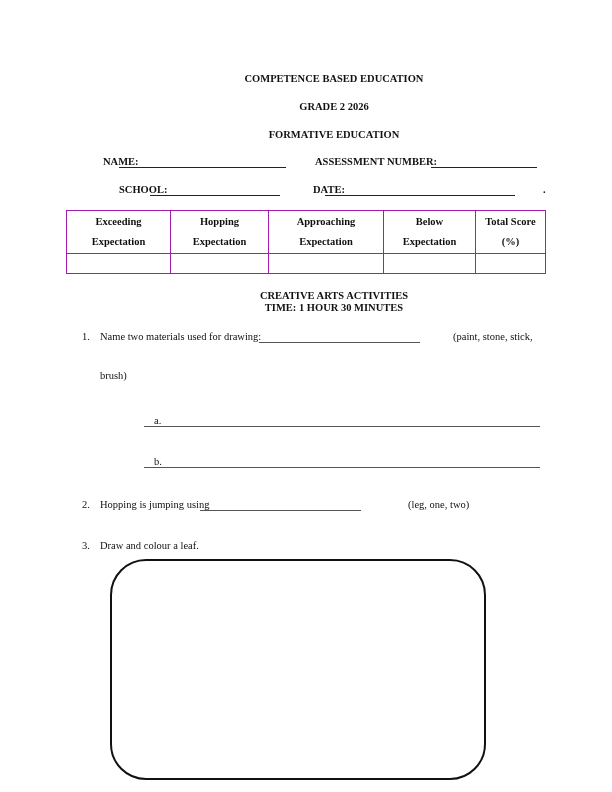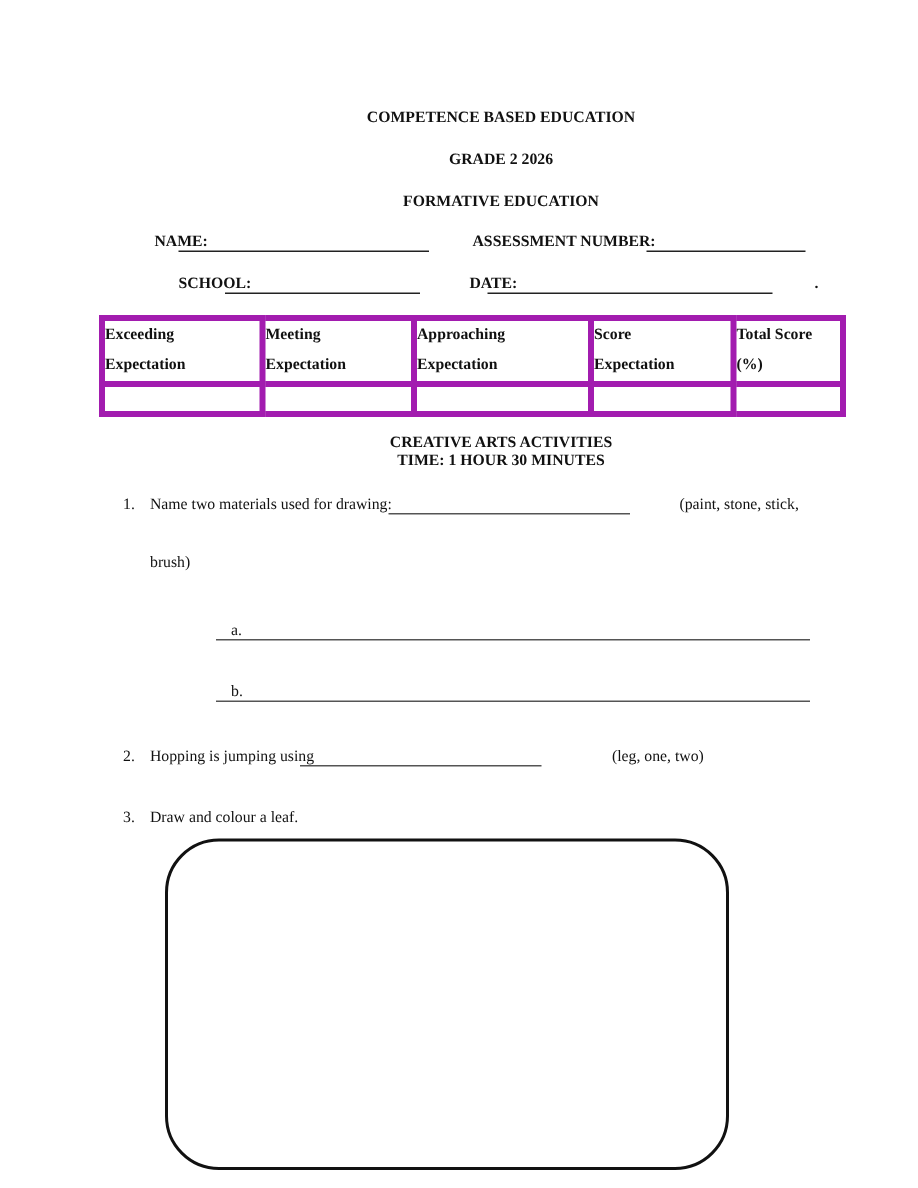--- a/index.html
+++ b/index.html
@@ -3,21 +3,21 @@
 <meta charset="utf-8">
 <style>
   html, body { margin:0; padding:0; background:#fff; }
   body { width:612px; height:792px; position:relative; overflow:hidden;
          font-family:"Liberation Serif", "DejaVu Serif", serif; color:#111; }
   .abs { position:absolute;padding-left:28px; }
   .title { left:0; width:612px; text-align:center; font-weight:bold; font-size:10.5px; }
   .bold { font-weight:bold; font-size:10.5px; }
   .line { position:absolute; border-bottom:1px solid #222; height:0; }
   table.score { position:absolute; left:66px; top:210px; border-collapse:collapse; font-size:10.5px; }
-  table.score td { border:4px solid #a21caf; font-weight:bold; line-height:20px; padding:0; vertical-align:middle; }
+  table.score td { border:1px solid #a21caf; text-align:center; font-weight:bold; line-height:20px; padding:0; vertical-align:middle; }
   .q { font-size:10.5px; }
   .ansline { position:absolute; border-bottom:1px solid #555; height:0; }
   .drawbox { position:absolute; left:110px; top:559px; width:372px; height:217px;
              border:2px solid #111; border-radius:36px; }
 </style>
 </head>
 <body>
 
 <div class="abs title" style="top:73px;">COMPETENCE BASED EDUCATION</div>
 <div class="abs title" style="top:101px;">GRADE 2 2026</div>
@@ -31,23 +31,23 @@
 <div class="abs bold" style="left:91px; top:184px;">SCHOOL:</div>
 <div class="line" style="left:150px; top:195px; width:130px;"></div>
 <div class="abs bold" style="left:285px; top:184px;text-align:right;">DATE:</div>
 <div class="line" style="left:325px; top:195px; width:190px;"></div>
 <div class="abs bold" style="left:515px; top:184px;">.</div>
 
 <table class="score">
   <tbody>
       <tr style="height:43px;">
     <td style="width:103px;"><span>Exceeding</span><br><span>Expectation</span></td>
-    <td style="width:97px;"><span>Meeting</span><br><span>Expectation</span></td>
+    <td style="width:97px;"><span>Hopping</span><br><span>Expectation</span></td>
     <td style="width:114px;border-radius:19px;"><span>Approaching</span><br><span>Expectation</span></td>
-    <td style="width:91px;"><span>Score</span><br><span>Expectation</span></td>
+    <td style="width:91px;"><span>Below</span><br><span>Expectation</span></td>
     <td style="width:69px;"><span>Total Score</span><br><span>(%)</span></td>
   </tr>
   <tr style="height:20px;">
     <td></td>
     <td></td>
     <td></td>
     <td></td>
     <td></td>
   </tr>
 </tbody>

